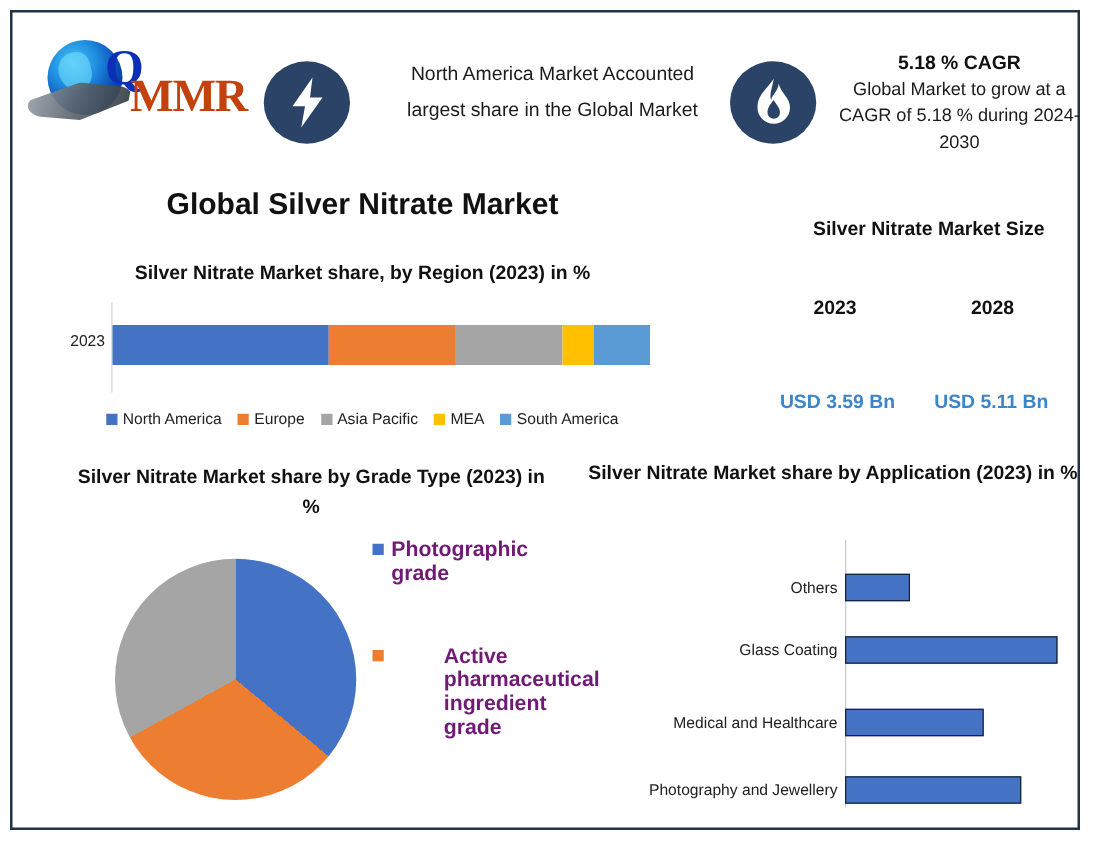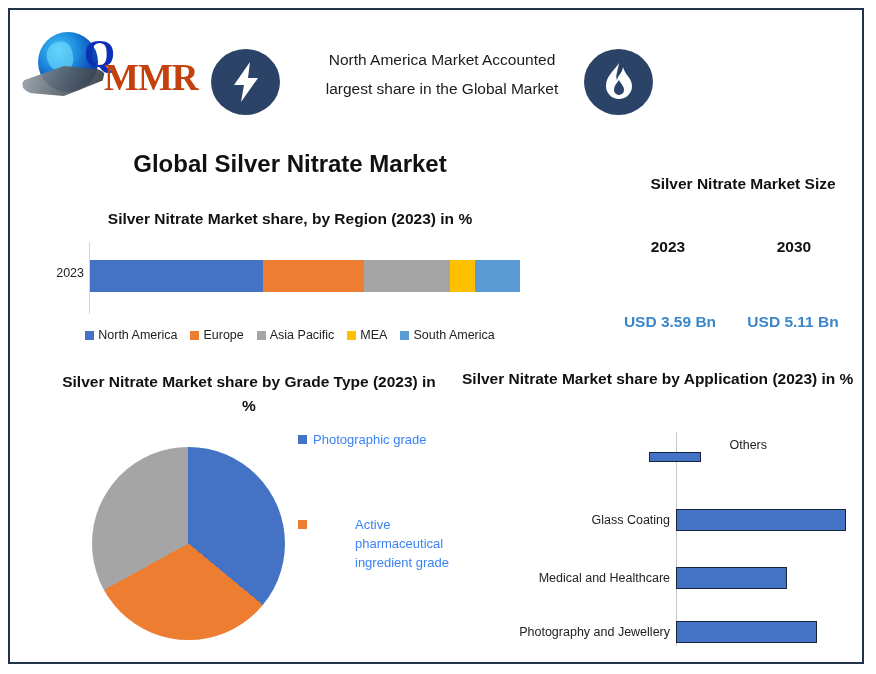--- a/index.html
+++ b/index.html
@@ -47,26 +47,26 @@
   
   #ms-title{left:600px;top:165px;width:266px;text-align:center;font-size:15.5px;font-weight:bold;color:#111;}
   #ms-y1{left:612px;top:228px;width:92px;text-align:center;font-size:15.5px;font-weight:bold;color:#111;}
   #ms-y2{left:738px;top:228px;width:92px;text-align:center;font-size:15.5px;font-weight:bold;color:#111;}
   #ms-v1{left:600px;top:303px;width:120px;text-align:center;font-size:15.5px;font-weight:bold;color:#3b86c8;}
   #ms-v2{left:722px;top:303px;width:122px;text-align:center;font-size:15.5px;font-weight:bold;color:#3b86c8;}
 
   
   #pie-title{left:44px;top:360px;width:390px;text-align:center;font-size:15.5px;font-weight:bold;line-height:24px;color:#111;}
   #pie{left:82px;top:437px;width:193px;height:193px;border-radius:50%;}
-  #pie-legend{left:288px;top:420px;width:180px;font-size:13px;color:#3b82f6;}
+  #pie-legend{left:288px;top:420px;width:180px;font-size:17px;color:#701a75;font-weight:bold;}
   #pie-legend .pl{display:flex;gap:6px;line-height:19px;}
   #pie-legend .pl .sq{margin-top:5px;flex:0 0 auto;}
 
   
-  #app-title{left:452px;top:357px;width:400px;text-align:left;font-size:15.5px;font-weight:bold;line-height:24px;color:#111;}
+  #app-title{left:452px;top:357px;width:400px;text-align:right;font-size:15.5px;font-weight:bold;line-height:24px;color:#111;}
   #app-chart{left:470px;top:420px;width:390px;height:218px;}
   #app-axis{position:absolute;left:196px;top:2px;width:1px;height:214px;background:#c9c9c9;}
   .app-row{position:absolute;left:0;width:390px;height:24px;display:flex;align-items:center;}
   .app-label{width:190px;text-align:right;padding-right:6px;font-size:12.5px;color:#222;white-space:nowrap;}
   .app-bar{height:22px;background:#4472c4;border:1px solid #18243c;box-sizing:border-box;}
 </style>
 </head>
 <body>
 
 <div id="frame">
@@ -83,20 +83,24 @@
       <path d="M21 1 L5 24 L15 24 L12 41 L29 17 L19 17 Z" fill="#ffffff"></path>
     </svg>
   </div>
   <div class="abs" id="hdr-na">North America Market Accounted largest share in the Global Market</div>
 
   <div class="abs badge" id="flame-badge">
     <svg width="30" height="40" viewBox="0 0 30 40" aria-hidden="true">
       <path d="M15 1 C9 10 2 14 2 24 a13 13 0 0 0 26 0 C28 16 21 13 19 5 C18 12 14 13 13 18 C11 14 14 8 15 1 Z" fill="#ffffff"></path>
       <path d="M15 18 C12 22 10 24 10 28 a5 5 0 0 0 10 0 c0-4-3-6-5-10 z" fill="#2b4366"></path>
     </svg>
+  </div>
+  <div class="abs" id="hdr-cagr">
+    <div class="big">5.18 % CAGR</div>
+    <div class="sub">Global Market to grow at a CAGR of 5.18 % during 2024-2030</div>
   </div>
 
   <div class="abs" id="main-title">Global Silver Nitrate Market</div>
 
   <div class="abs" id="region-title">Silver Nitrate Market share, by Region (2023) in %</div>
   <div class="abs" id="region-chart">
     <div id="region-axis"></div>
     <div id="region-ylabel">2023</div>
     <div id="region-bar">
         <div style="width: 172.86px; background: rgb(68, 114, 196);"></div>
@@ -124,41 +128,41 @@
         <span>MEA</span>
       </div>
       <div class="li">
         <span class="swatch" style="background: rgb(91, 155, 213);"></span>
         <span>South America</span>
       </div>
     </div>
 
   <div class="abs" id="ms-title">Silver Nitrate Market Size</div>
   <div class="abs" id="ms-y1">2023</div>
-  <div class="abs" id="ms-y2">2030</div>
+  <div class="abs" id="ms-y2">2028</div>
   <div class="abs" id="ms-v1">USD 3.59 Bn</div>
   <div class="abs" id="ms-v2">USD 5.11 Bn</div>
 
   <div class="abs" id="pie-title">Silver Nitrate Market share by  Grade Type  (2023) in %</div>
   <div class="abs" id="pie" style="background: conic-gradient(rgb(68, 114, 196) 0deg, rgb(68, 114, 196) 129.6deg, rgb(237, 125, 49) 129.6deg, rgb(237, 125, 49) 241.2deg, rgb(165, 165, 165) 241.2deg, rgb(165, 165, 165) 360deg);"></div>
   <div class="abs" id="pie-legend" style="position: absolute; height: 210px;">
       <div class="pl" style="position: absolute; top: 0px; width: 175px;">
         <span class="swatch sq" style="background: rgb(68, 114, 196);"></span>
         <span>Photographic grade</span>
       </div>
       <div class="pl" style="position: absolute; top: 85px; width: 175px; gap: 48px;">
         <span class="swatch sq" style="background: rgb(237, 125, 49);"></span>
         <span>Active pharmaceutical ingredient grade</span>
       </div>
     </div>
 
   <div class="abs" id="app-title">Silver Nitrate Market share by Application  (2023) in %</div>
   <div class="abs" id="app-chart">
     <div id="app-axis"></div>
-  <div class="app-row" style="top: 8px; flex-direction: column;">
+  <div class="app-row" style="top: 28px;">
         <div class="app-label">Others</div>
         <div class="app-bar" style="width: 51.8px; background: rgb(68, 114, 196); border-color: rgb(24, 36, 60);"></div>
       </div>
       <div class="app-row" style="top: 78px;">
         <div class="app-label">Glass Coating</div>
         <div class="app-bar" style="width: 170.2px; background: rgb(68, 114, 196); border-color: rgb(24, 36, 60);"></div>
       </div>
       <div class="app-row" style="top: 136px;">
         <div class="app-label">Medical and Healthcare</div>
         <div class="app-bar" style="width: 111px; background: rgb(68, 114, 196); border-color: rgb(24, 36, 60);"></div>

